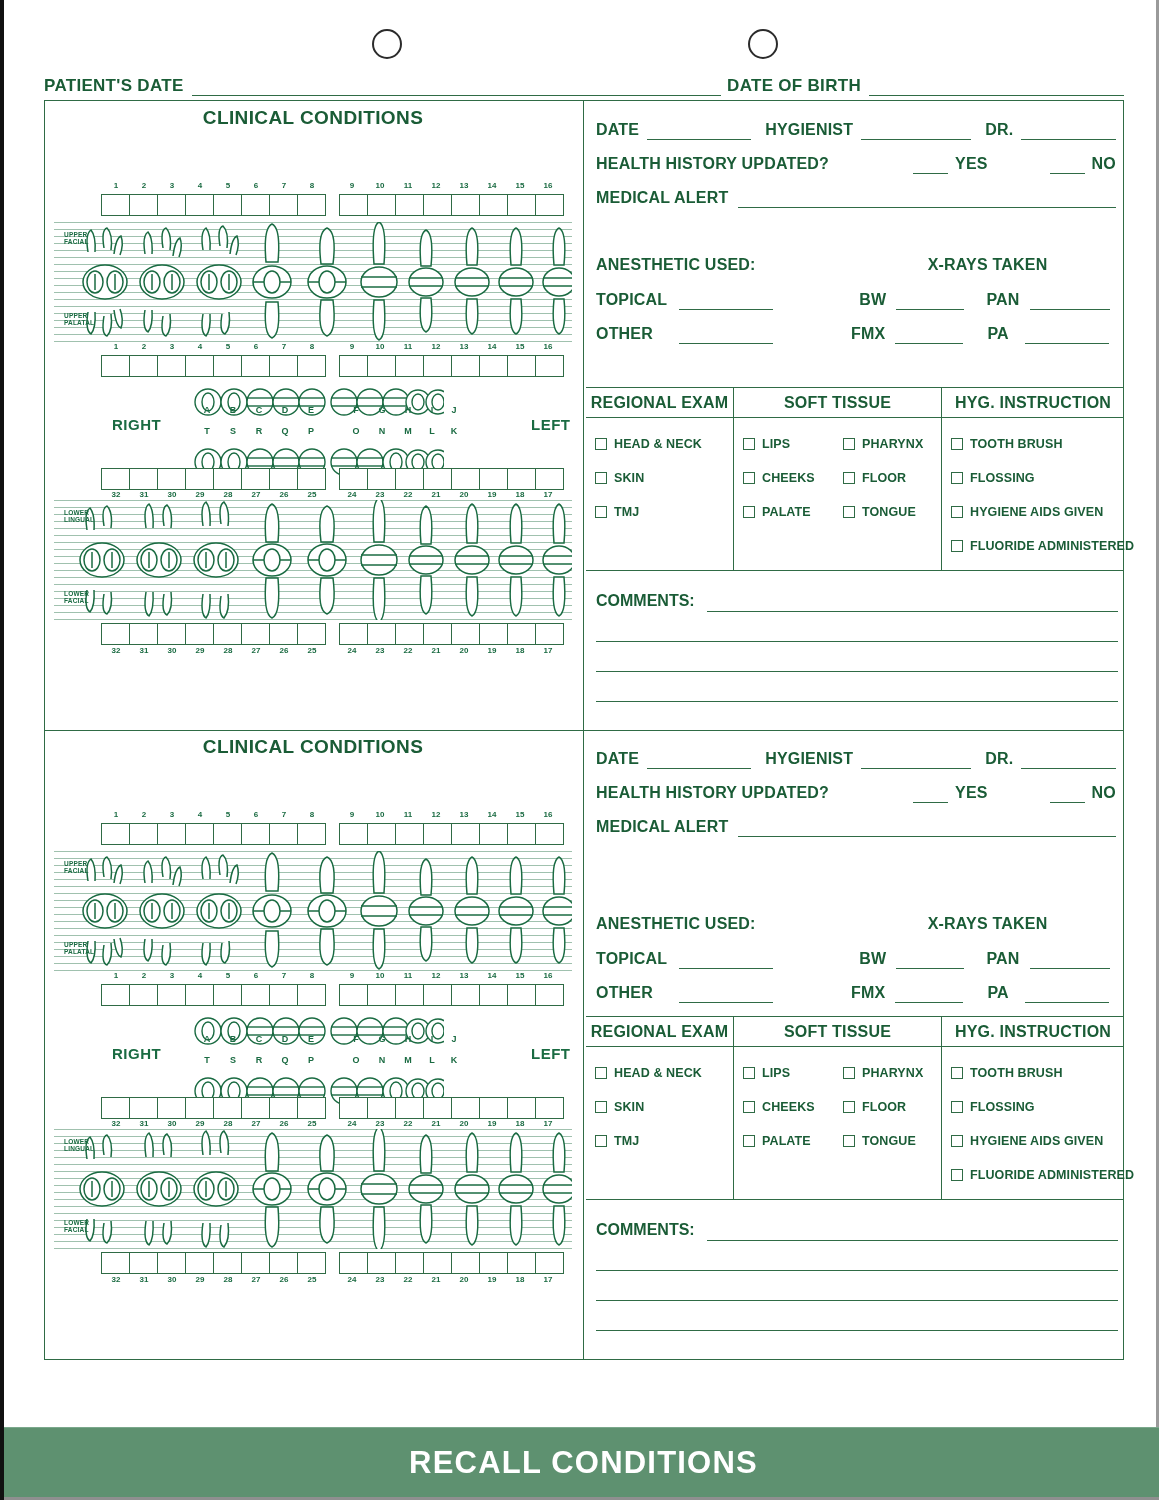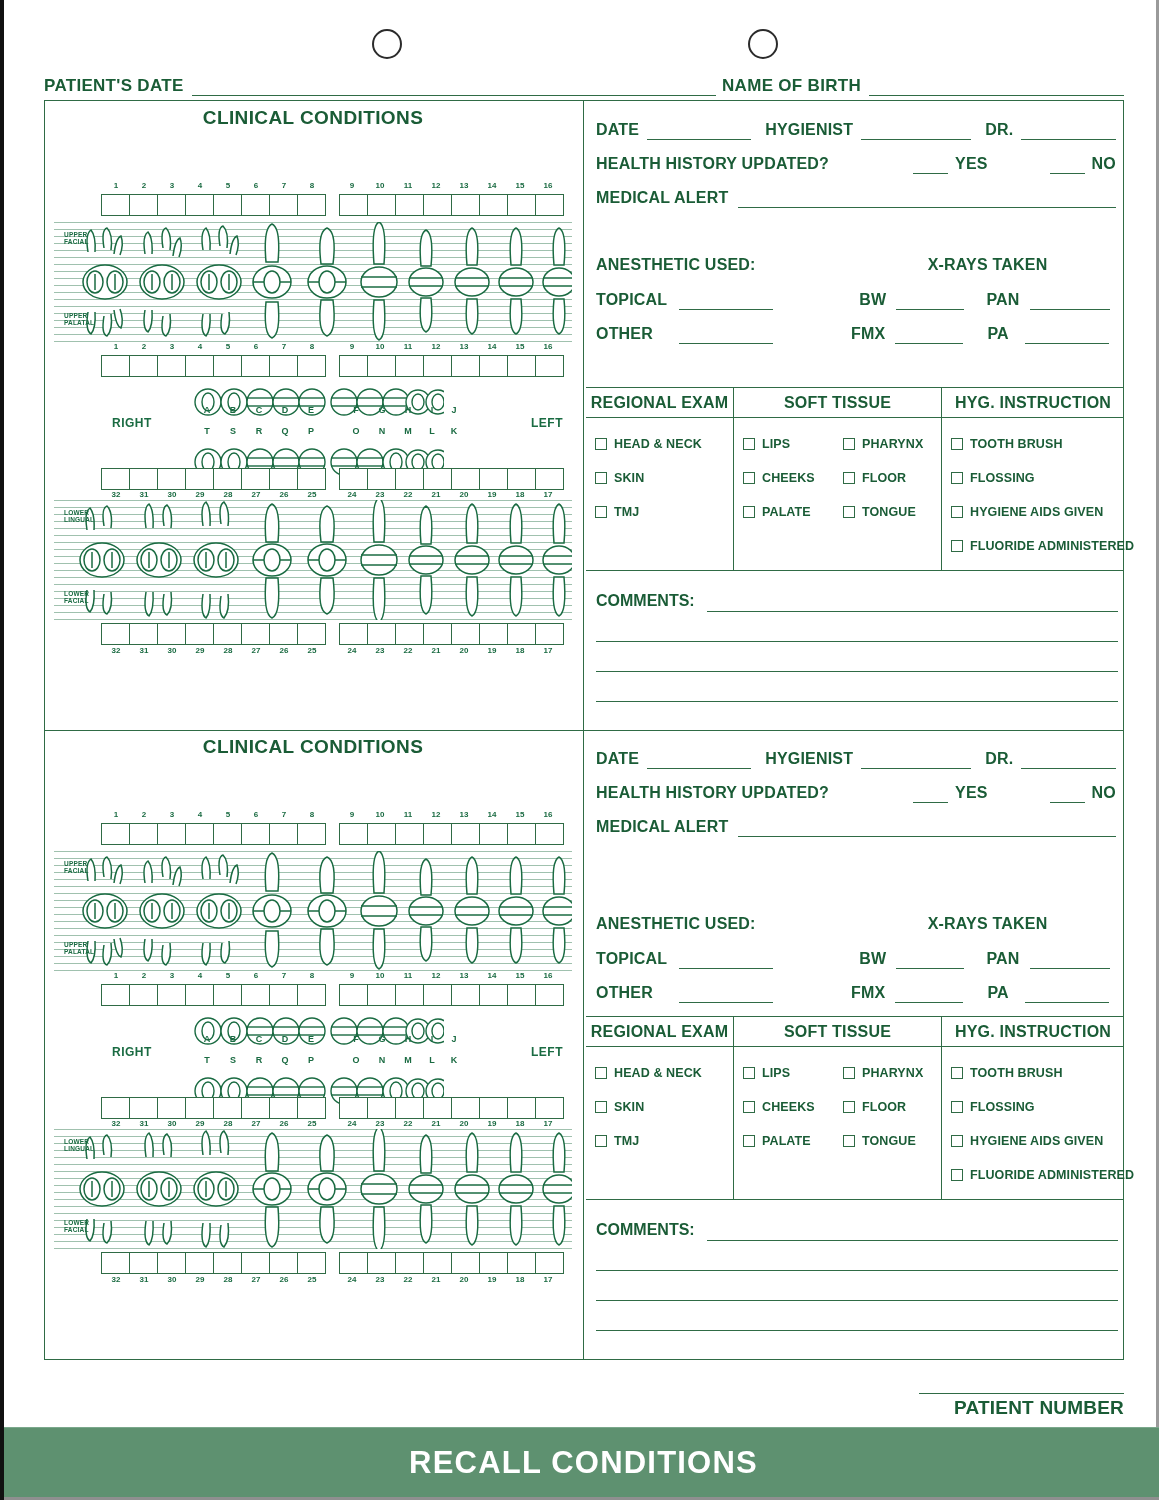--- a/index.html
+++ b/index.html
@@ -88,21 +88,21 @@
   .chart { position:absolute; }
   .numrow { position:absolute; display:flex; }
   .numrow .gap { flex:none; }
   .ncell {
     font-size:8px; font-weight:bold; color:#1a6b42;
     text-align:center; line-height:1;
   }
   .boxrow { position:absolute; display:flex; }
   .bcell { height:22px; border:1px solid #2f6b45; margin-left:-1px; background:#fff; }
   .sideLbl {
-    position:absolute; font-size:12px; font-weight:bold; color:#1a6b42;
+    position:absolute; font-size:15px; font-weight:bold; color:#1a6b42;
     letter-spacing:.5px;
   }
   .archLbl {
     position:absolute; font-size:6.5px; font-weight:bold; color:#1a6b42;
     line-height:1.15; letter-spacing:.2px;
   }
   .lettersRow { position:absolute; display:flex; }
   .lcell { font-size:9px; font-weight:bold; color:#1a6b42; text-align:center; line-height:1; }
 
   .teeth-band { position:absolute; overflow:hidden; }
@@ -137,21 +137,21 @@
 <body>
 
 <div class="page">
 
   <div class="punch" style="left:368px; top:29px;"></div>
   <div class="punch" style="left:744px; top:29px;"></div>
 
   <div class="hdr-row">
     <span class="hdr-label">PATIENT'S DATE</span>
     <span class="rule" style="margin:0 6px 0 8px;"></span>
-    <span class="hdr-label">NAME OF BIRTH</span>
+    <span class="hdr-label">DATE OF BIRTH</span>
     <span class="rule" style="margin-left:8px; max-width:255px;"></span>
   </div>
 
   <div class="frame" style="left:40px; top:100px; width:1080px; height:1260px;">
     <div class="vdiv" style="left:538px;"></div>
     <div class="hdiv" style="top:629px;"></div>
   </div>
 
   <div>
 
@@ -1272,22 +1272,18 @@
       <div class="cmt-first">
         <span class="cmt-lbl">COMMENTS:</span>
         <span class="blank" style="flex:1; margin-left:12px; height:20px;"></span>
       </div>
       <div class="cmt-line"></div>
       <div class="cmt-line"></div>
       <div class="cmt-line"></div>
     </div>
   </div>
 
-  <div class="pnum-wrap" style="left:915px; top:1382px; width:205px;">
-    <div class="pnum-rule"></div>
-    <div class="pnum-lbl">PATIENT NUMBER</div>
-  </div>
 
   <div class="banner" style="top:1427px; height:73px;">
     <span class="banner-txt">RECALL CONDITIONS</span>
   </div>
 
 </div>
 
 </body></html>

